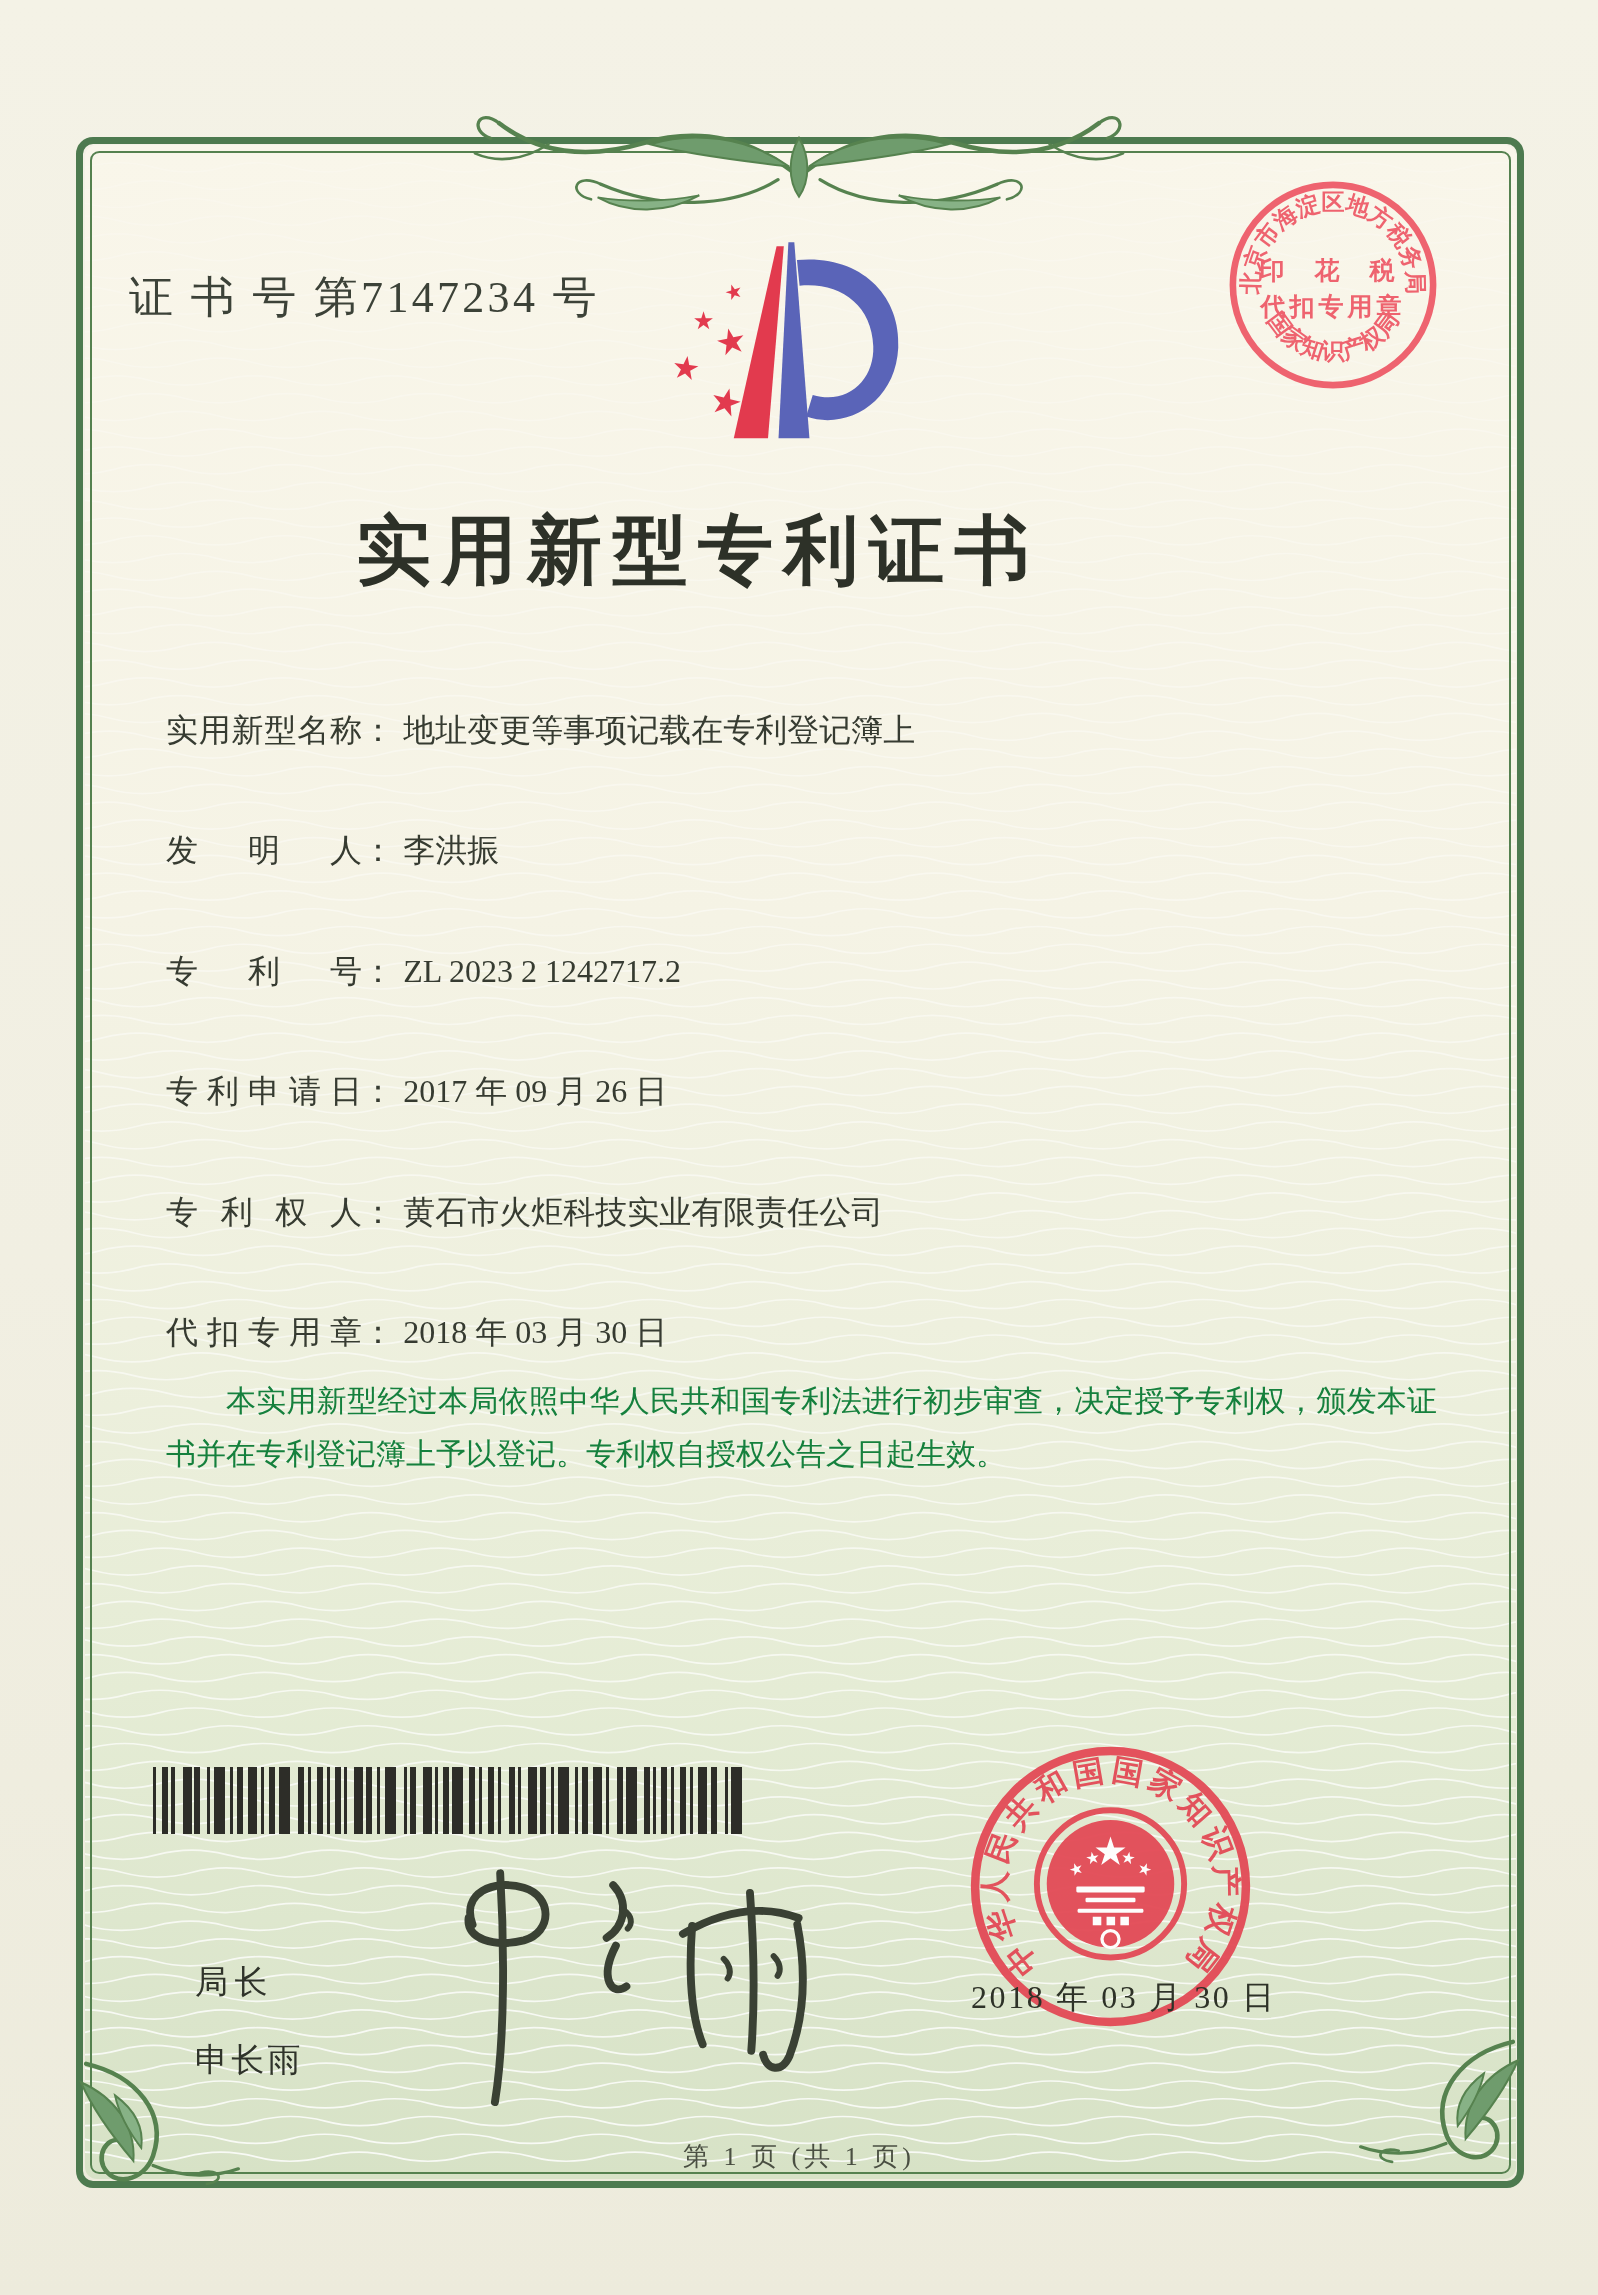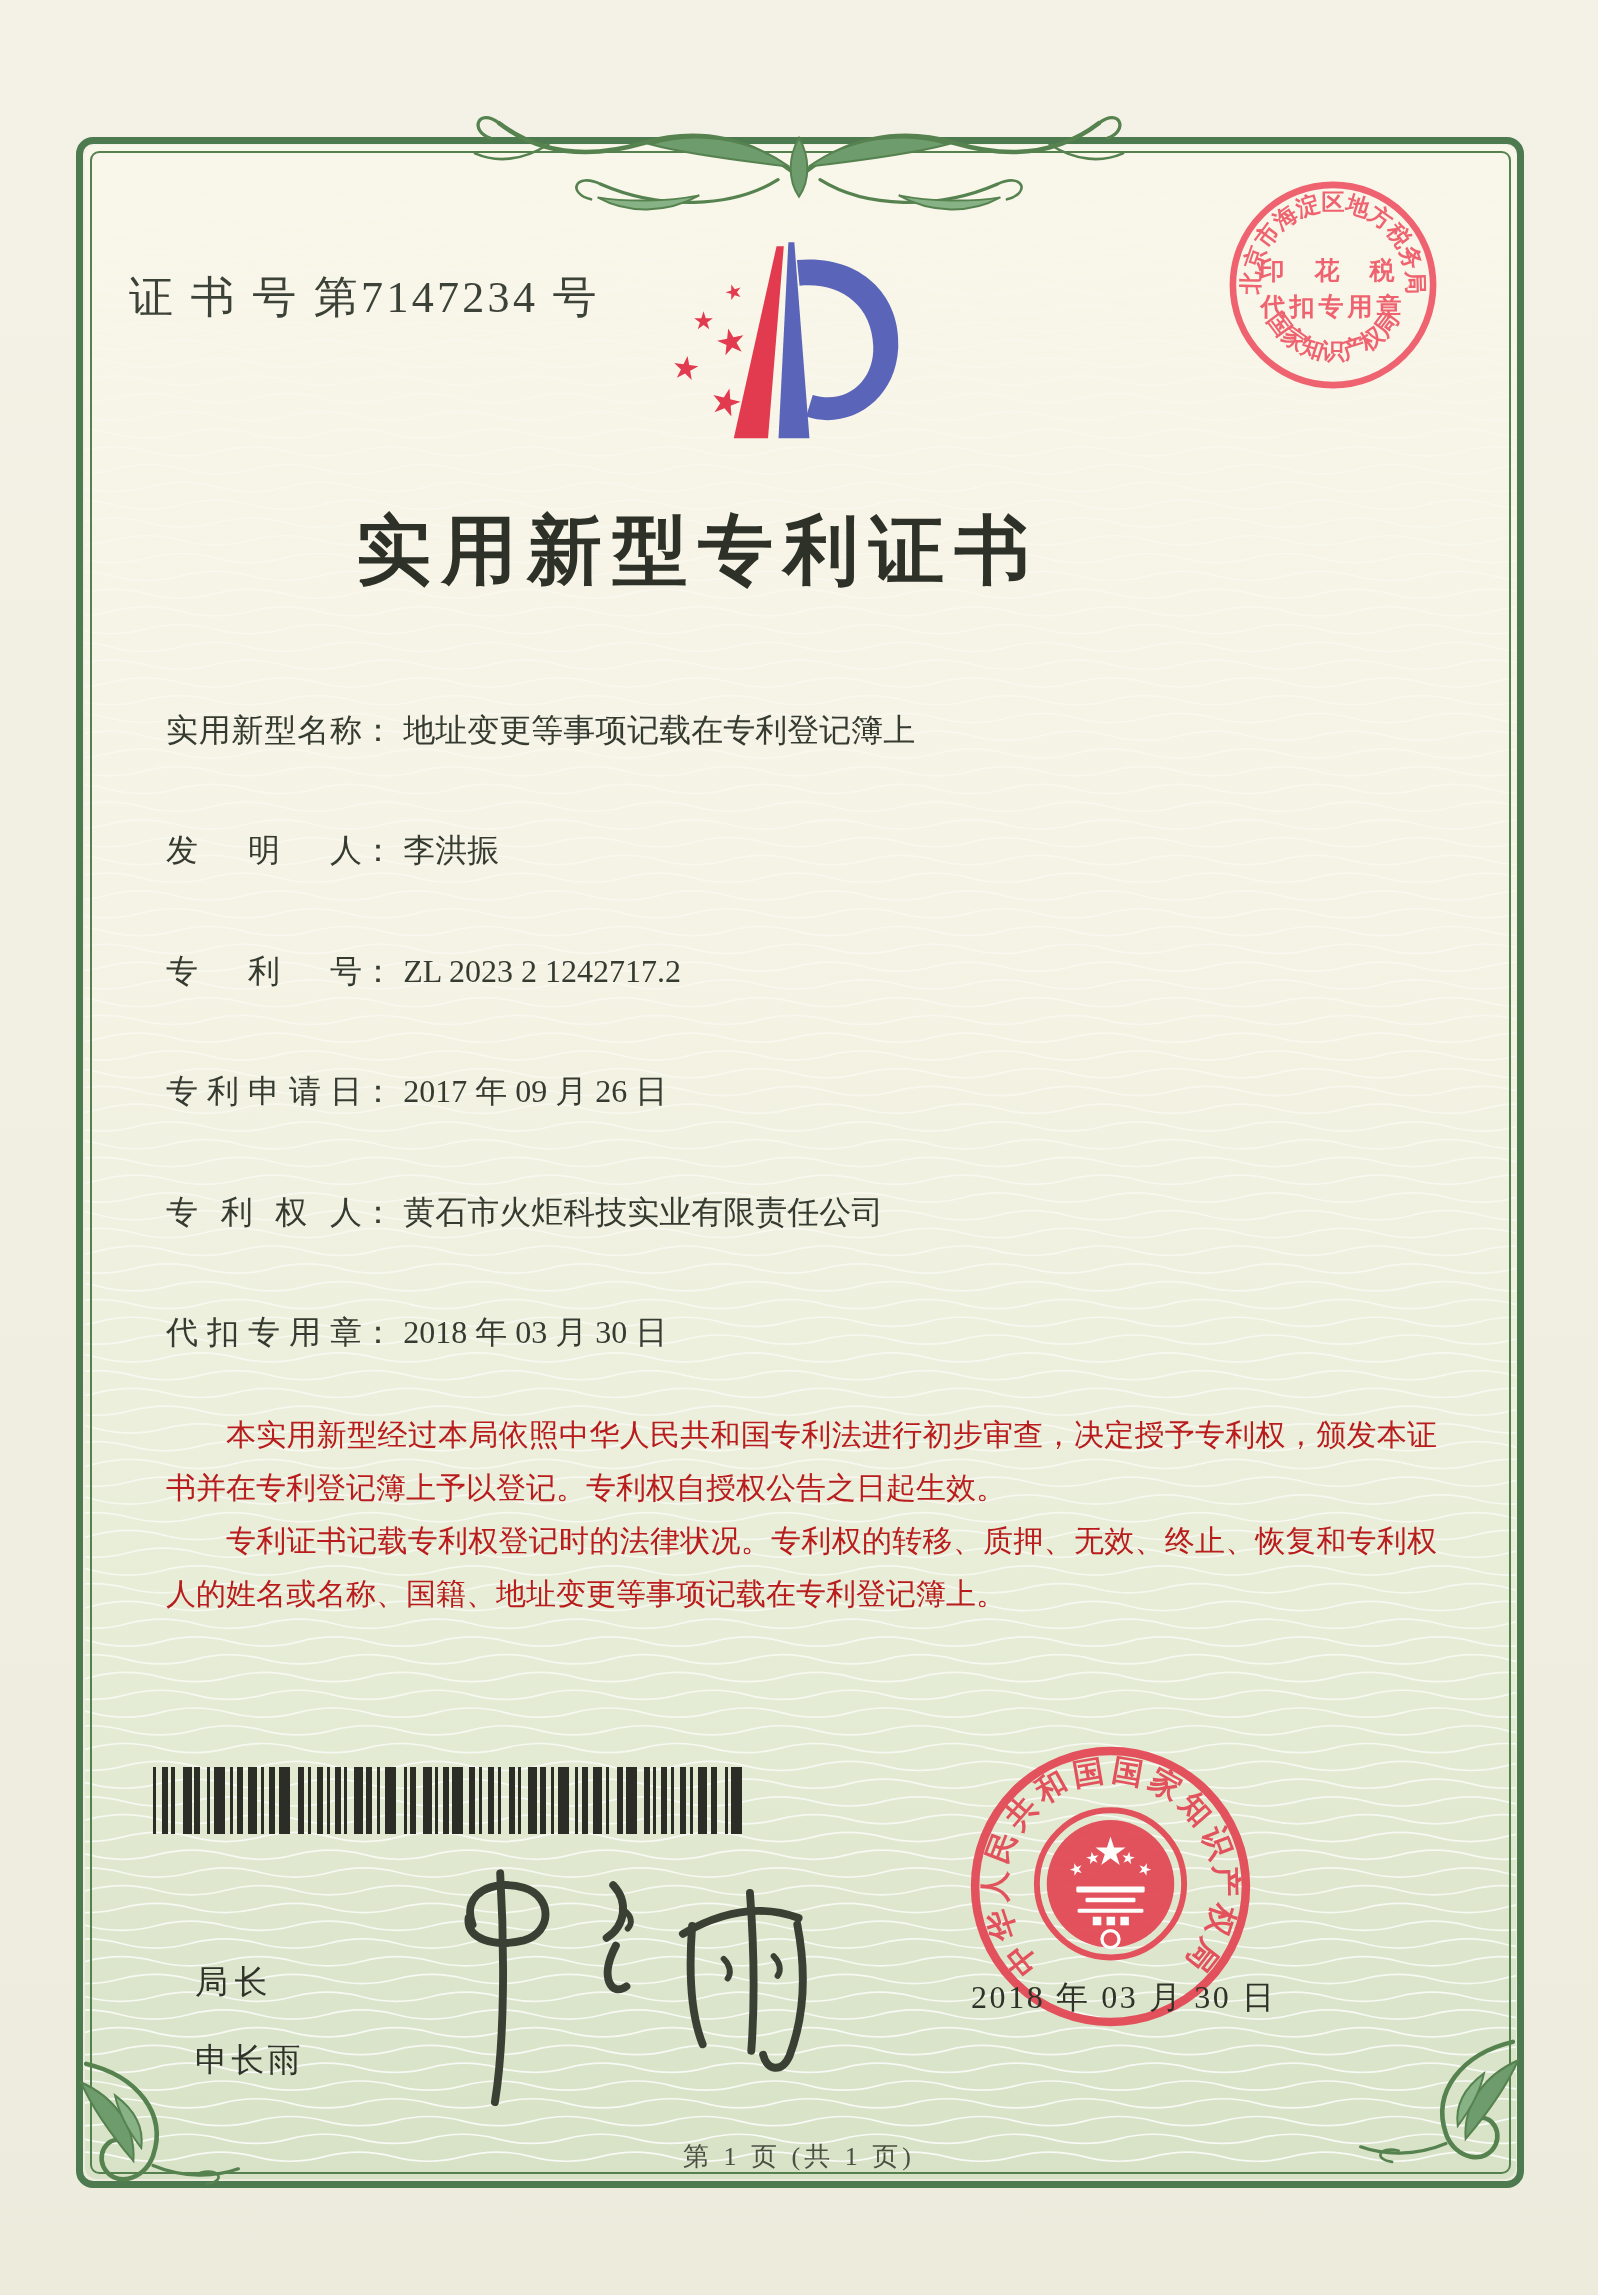--- a/index.html
+++ b/index.html
@@ -31,22 +31,22 @@
     z-index:1;
   }
 
   
   #cert-no { left:129px; top:268px; font-size:44px; letter-spacing:3.3px; color:#3c4238; z-index:3; }
   #title   { left:0; top:501px; width:1396px; text-align:center; font-size:75px; font-weight:bold;
              letter-spacing:10.5px; color:#2d3128; z-index:3; }
   .field-row { left:166px; white-space:nowrap; font-size:32px; color:#363b31; z-index:3; }
   .flabel { display:inline-block; width:196px; text-align:justify; text-align-last:justify; }
   .fcolon { display:inline-block; margin-right:9.2px; }
-  #body-text { left:166px; top:1408px; width:1271px; font-size:30px; line-height:53px;
-               text-align:justify; color:#b91c1c; z-index:3; }
+  #body-text { left:166px; top:1374px; width:1271px; font-size:30px; line-height:53px;
+               text-align:justify; color:#15803d; z-index:3; }
   #body-text p { text-indent:60px; }
   #sig-role { left:195px; top:1960px; font-size:33px; letter-spacing:6.6px; color:#2f332a; z-index:4; }
   #sig-name { left:195px; top:2038px; font-size:33px; letter-spacing:3.3px; color:#2f332a; z-index:4; }
   #seal-date { left:971px; top:1976px; font-size:32px; letter-spacing:2.6px; color:#2e3228; z-index:6; }
   #footer { left:0; top:2139px; width:1598px; text-align:center; font-size:26px; letter-spacing:4px;
             color:#4a4f42; z-index:3; }
 
   
   #barcode { left:153px; top:1767px; width:595px; height:67px; z-index:3; }
   #barcode span { position:absolute; top:0; height:100%; background:#2d2d28; }
@@ -264,21 +264,20 @@
 </div>
 <div class="abs field-row" style="top:1191px">
   <span class="flabel">专利权人</span><span class="fcolon">：</span><span>黄石市火炬科技实业有限责任公司</span>
 </div>
 <div class="abs field-row" style="top:1311px">
   <span class="flabel">代扣专用章</span><span class="fcolon">：</span><span>2018 年 03 月 30 日</span>
 </div>
 
 <div id="body-text" class="abs">
   <p>本实用新型经过本局依照中华人民共和国专利法进行初步审查，决定授予专利权，颁发本证书并在专利登记簿上予以登记。专利权自授权公告之日起生效。</p>
-  <p>专利证书记载专利权登记时的法律状况。专利权的转移、质押、无效、终止、恢复和专利权人的姓名或名称、国籍、地址变更等事项记载在专利登记簿上。</p>
 </div>
 
 <div id="barcode" class="abs">
     <span style="left:0px;width:3.3px"></span>
     <span style="left:8.6px;width:6px"></span>
     <span style="left:18.4px;width:3.3px"></span>
     <span style="left:30px;width:8.6px"></span>
     <span style="left:41px;width:6px"></span>
     <span style="left:54px;width:3.3px"></span>
     <span style="left:61px;width:11.2px"></span>

